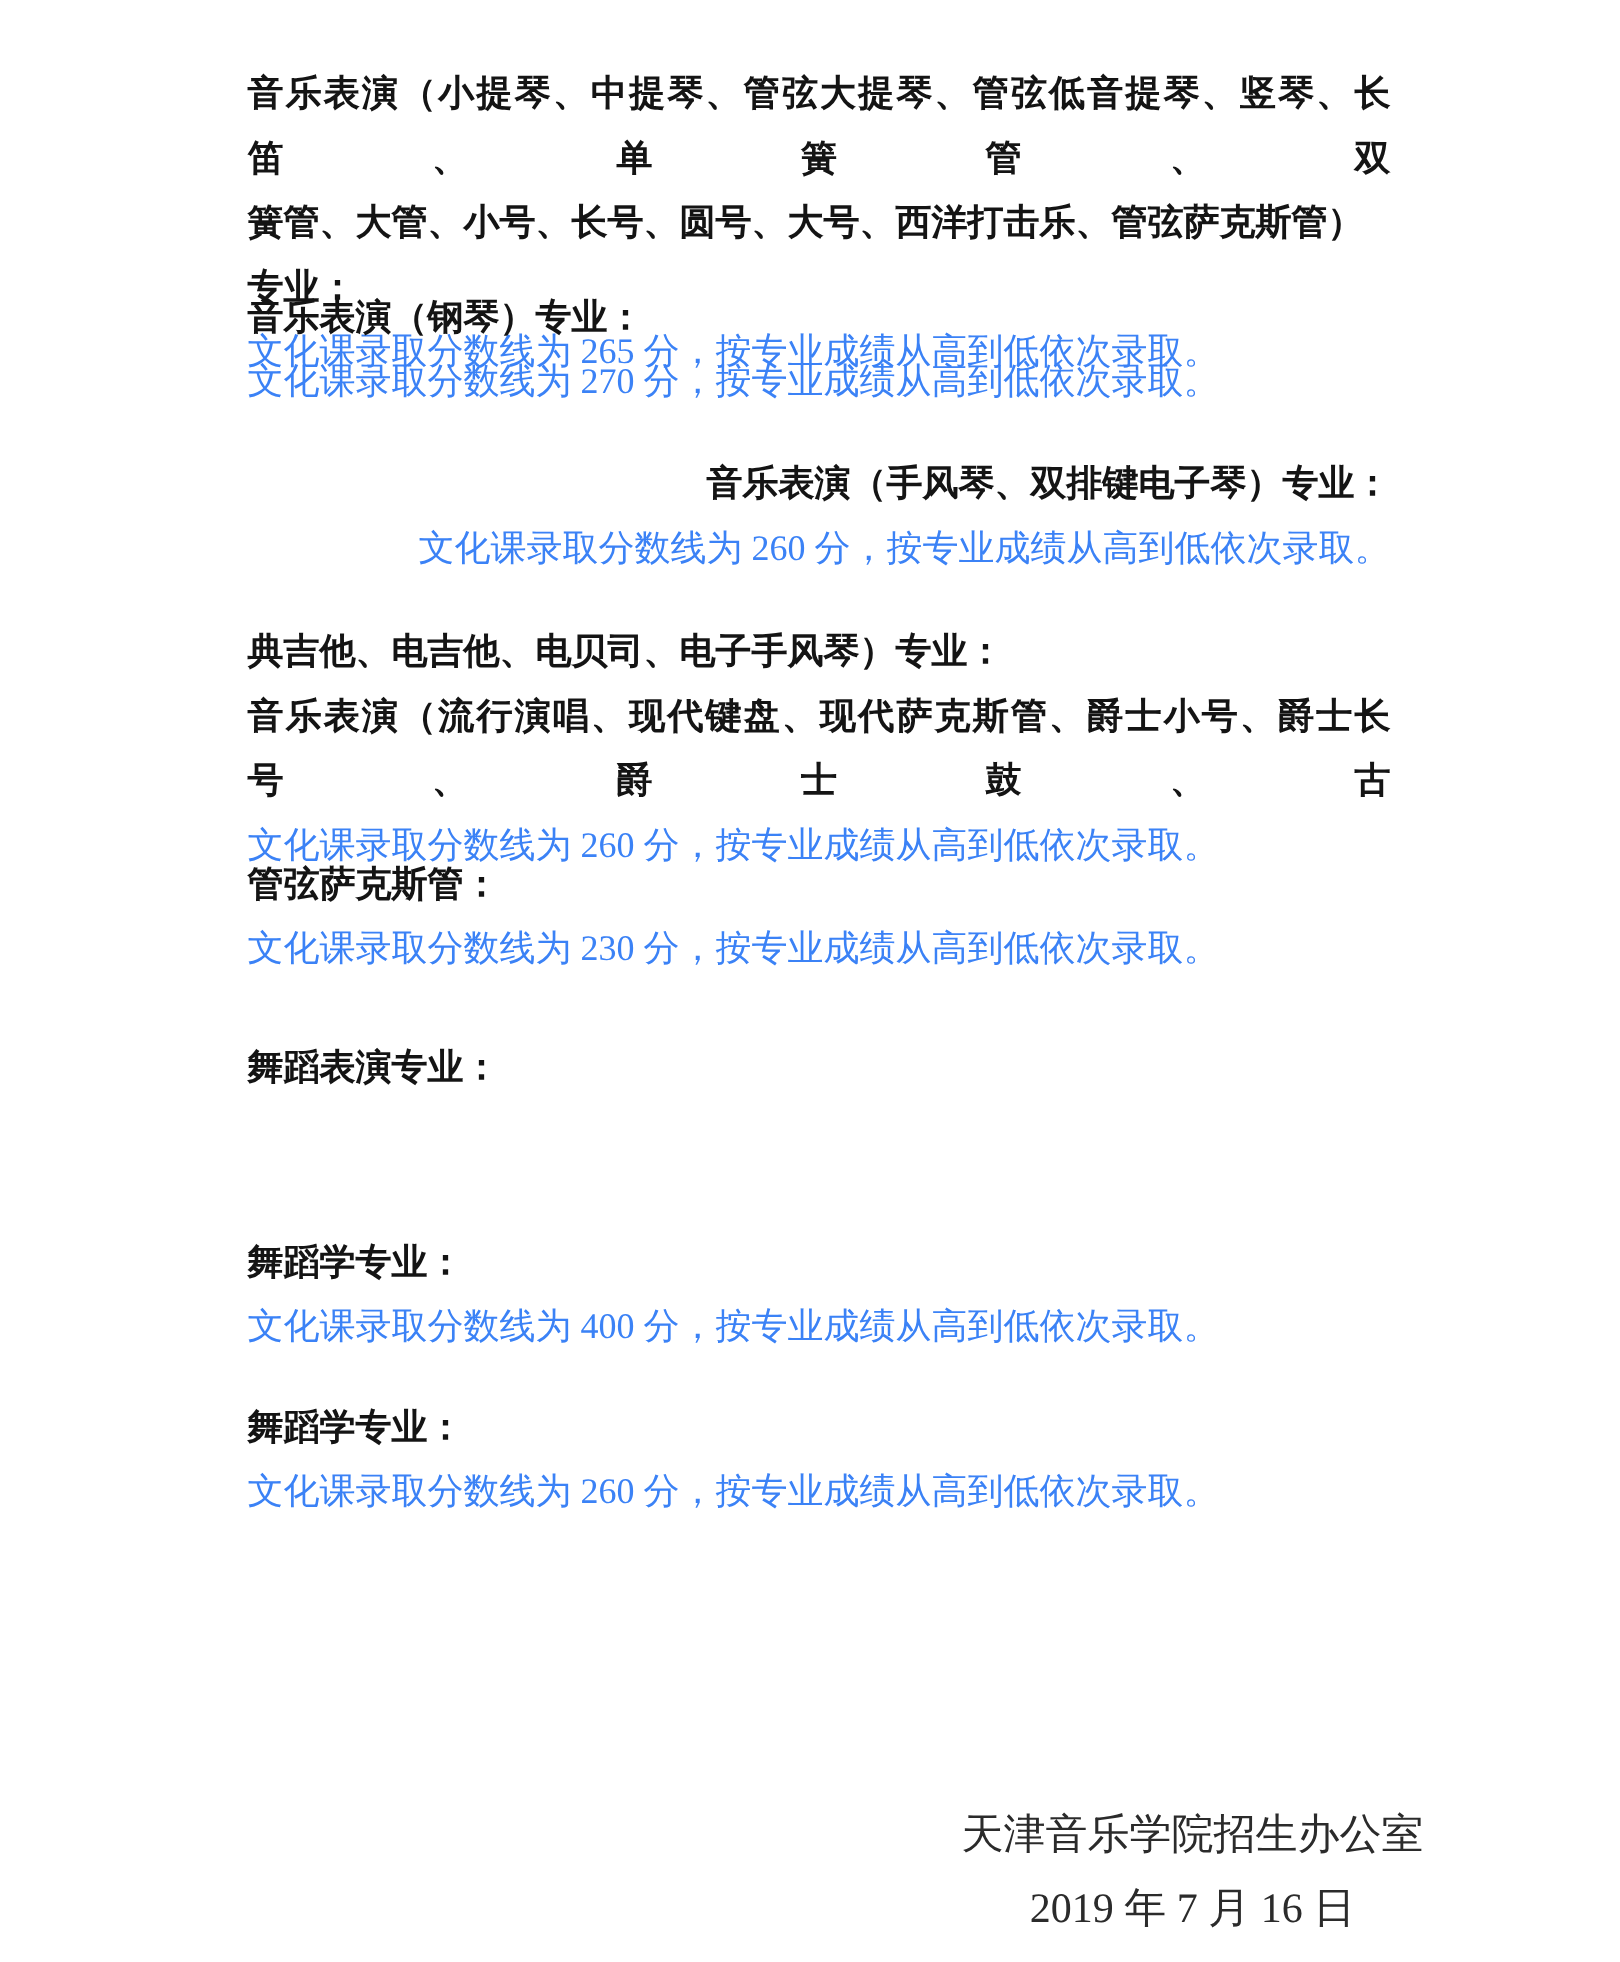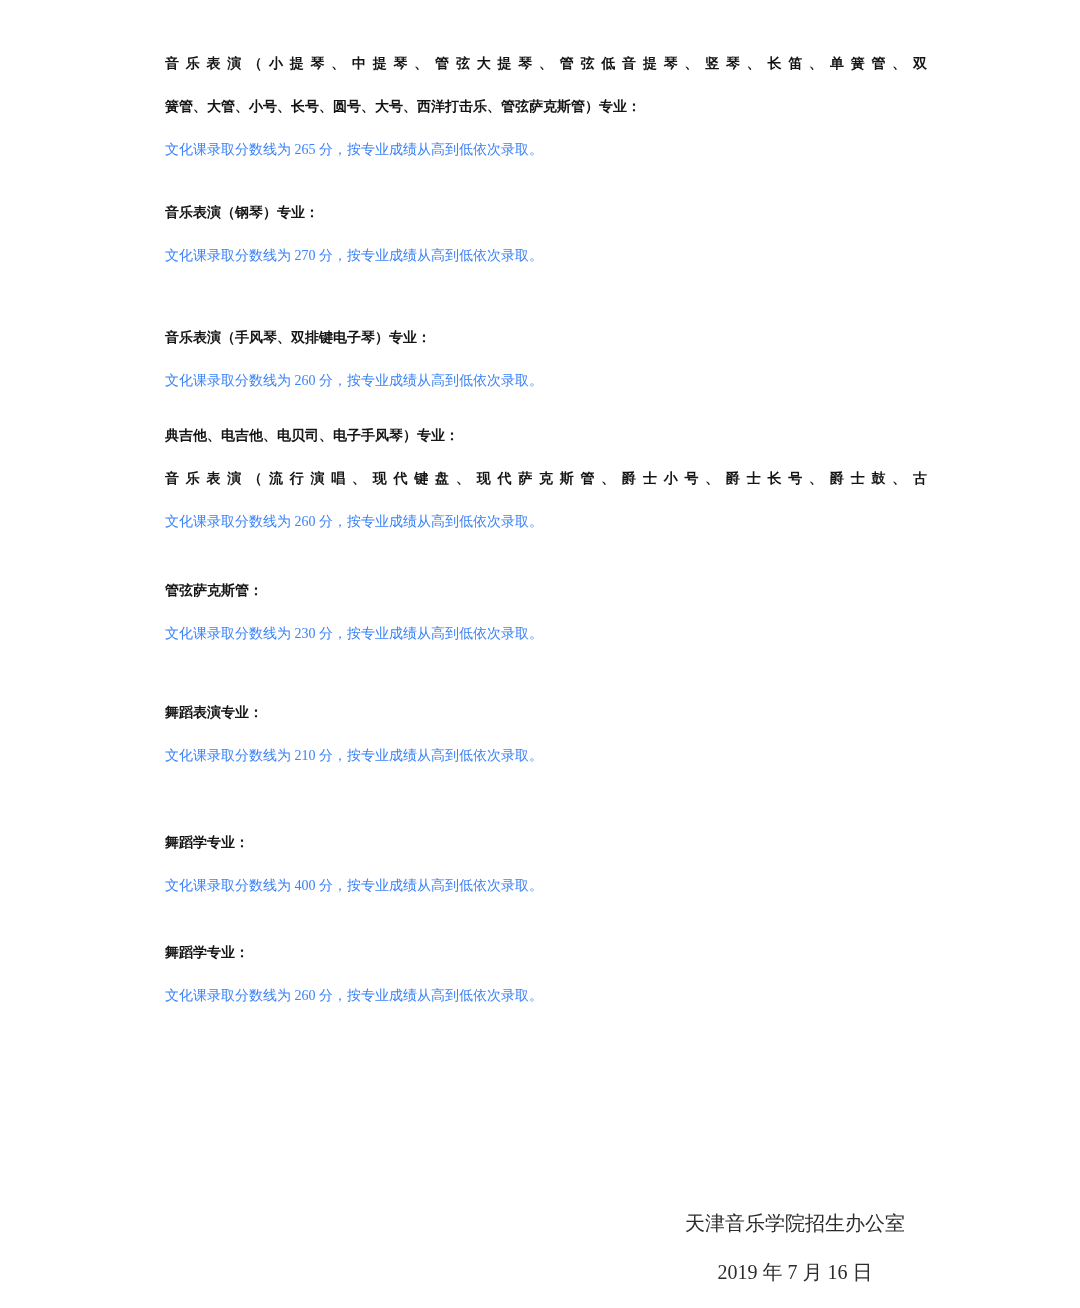--- a/index.html
+++ b/index.html
@@ -12,51 +12,51 @@
     width: 1080px;
     height: 1308px;
     background: #ffffff;
     overflow: hidden;
     font-family: "Liberation Serif", "DejaVu Serif", serif;
   }
   .section {
     position: absolute;
     left: 165px;
     width: 762px;
-    font-size: 14px;
+    font-size: 24px;
     line-height: 43px;
   }
   .title {
     font-weight: bold;
     color: #141414;
   }
   .jline {
     text-align: justify;
     text-align-last: justify;
     text-justify: inter-character;
   }
   .detail {
     font-weight: normal;
     color: #3b82f6;
   }
   .s1 { top: 42px;  }
   .s2 { top: 191px; }
-  .s3 { top: 316px; }
+  .s3 { top: 302px; text-align: right; }
   .s4 { top: 414px; }
   .s5 { top: 569px; }
   .s6 { top: 691px; }
   .s7 { top: 821px; }
   .s8 { top: 931px; }
   .s9 { top: 1036px; }
   .footer-line {
     position: absolute;
     left: 555px;
     width: 480px;
     text-align: center;
-    font-size: 20px;
+    font-size: 28px;
     line-height: 43px;
     color: #2b2b2b;
   }
   .f1 { top: 1202px; }
   .f2 { top: 1251px; }
 </style>
 </head>
 <body>
 
 <div class="page">
@@ -83,21 +83,20 @@
     <div class="detail">文化课录取分数线为 260 分，按专业成绩从高到低依次录取。</div>
   </div>
 
   <div class="section s5">
     <div class="title">管弦萨克斯管：</div>
     <div class="detail">文化课录取分数线为 230 分，按专业成绩从高到低依次录取。</div>
   </div>
 
   <div class="section s6">
     <div class="title">舞蹈表演专业：</div>
-    <div class="detail">文化课录取分数线为 210 分，按专业成绩从高到低依次录取。</div>
   </div>
 
   <div class="section s7">
     <div class="title">舞蹈学专业：</div>
     <div class="detail">文化课录取分数线为 400 分，按专业成绩从高到低依次录取。</div>
   </div>
 
   <div class="section s8">
     <div class="title">舞蹈学专业：</div>
     <div class="detail">文化课录取分数线为 260 分，按专业成绩从高到低依次录取。</div>

